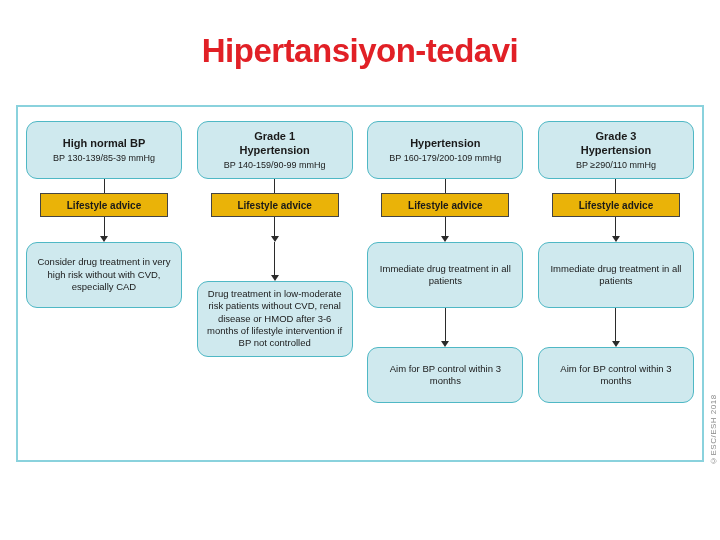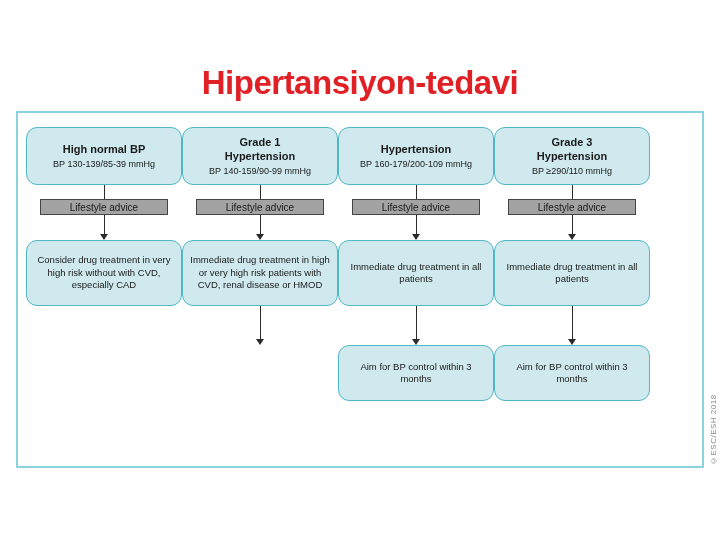--- a/index.html
+++ b/index.html
@@ -18,31 +18,31 @@
     font-family:"Liberation Sans", sans-serif;
     color:var(--text-color);
     position:relative;
     overflow:hidden;
   }
   .slide-title{
     text-align:center;
     color:var(--title-red);
     font-size:33px;
     font-weight:bold;
-    padding-top:64px;
+    padding-top:32px;
     letter-spacing:-0.5px;
   }
   .figure-frame{
     position:absolute;
-    left:16px; top:111px;
+    left:16px; top:105px;
     width:688px; height:357px;
     background:#ffffff;
     border:2px solid var(--outer-border);
     display:flex;
-    justify-content:flex-start;
+    justify-content:space-between;
     padding:14px 8px 10px 8px;
   }
   .flow-col{
     width:156px;
     display:flex;
     flex-direction:column;
     align-items:center;
   }
   .node{
     background:var(--box-fill);
@@ -61,28 +61,28 @@
   .hdr-title{font-size:11px;font-weight:bold;line-height:1.25;}
   .hdr-bp{font-size:9px;margin-top:2px;}
   .vline{
     width:0;
     border-left:1.5px solid var(--line-color);
     height:14px;
     flex:none;
   }
   .lifestyle{
     width:128px;
-    height:16px;
-    background:#a3a3a3;
+    height:24px;
+    background:#eab308;
     border:1px solid #444444;
     display:flex;
     align-items:center;
     justify-content:center;
     font-size:10px;
-    font-weight:normal;
+    font-weight:bold;
     flex:none;
   }
   .arrow{
     display:flex;
     flex-direction:column;
     align-items:center;
     flex:none;
   }
   .arrow .shaft{width:0;border-left:1.5px solid var(--line-color);}
   .arrow .head{
@@ -153,25 +153,25 @@
         <div>Hypertension</div>
       </div>
       <div class="hdr-bp">BP 140-159/90-99 mmHg</div>
     </div>
     <div class="vline"></div>
     <div class="lifestyle">Lifestyle advice</div>
     <div class="arrow a1">
       <div class="shaft"></div>
       <div class="head"></div>
     </div>
-    <div class="node mid">Immediate drug treatment in high or very high risk patients with CVD, renal disease or HMOD</div>
     <div class="arrow a2">
       <div class="shaft"></div>
       <div class="head"></div>
     </div>
+    <div class="node bot">Drug treatment in low-moderate risk patients without CVD, renal disease or HMOD after 3-6 months of lifestyle intervention if BP not controlled</div>
   </div>
 
   <div class="flow-col">
     <div class="node hdr">
       <div class="hdr-title">
         <div>Hypertension</div>
       </div>
       <div class="hdr-bp">BP 160-179/200-109 mmHg</div>
     </div>
     <div class="vline"></div>

